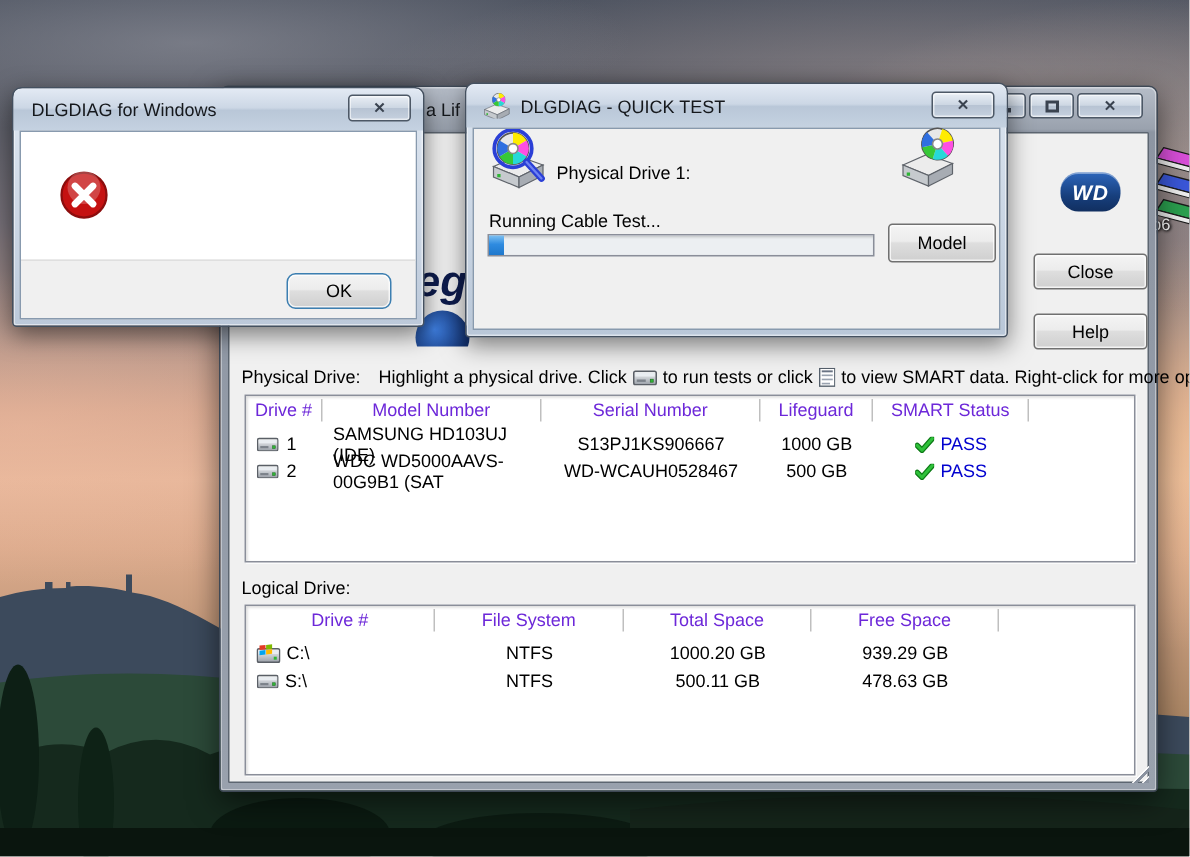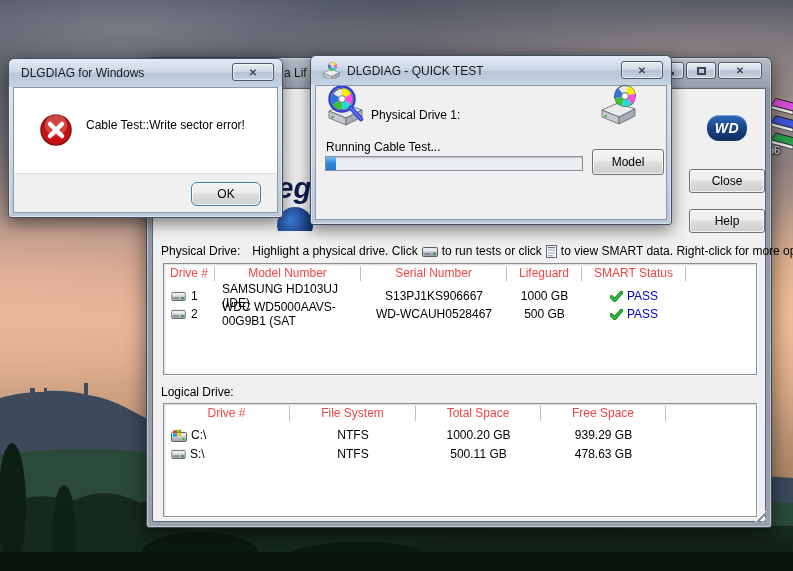--- a/index.html
+++ b/index.html
@@ -55,21 +55,21 @@
   .wd-logo { position:absolute; left:560px; top:57px; width:40px; height:26px; border-radius:12px;
     background:linear-gradient(#2d66bb,#173f7d 60%,#112f60); color:#fff; font-weight:bold; font-style:italic;
     font-size:14px; display:flex; align-items:center; justify-content:center; letter-spacing:.5px;
     box-shadow:inset 0 1px 0 rgba(255,255,255,.4); }
 
   .section-label { position:absolute; white-space:nowrap; display:flex; align-items:center; gap:4px; }
 
   .list-box { position:absolute; background:#fff; border:1px solid #8a8e99;
     box-shadow:inset 1px 1px 2px rgba(0,0,0,.15), 1px 1px 0 rgba(255,255,255,.7); }
   .thead { display:flex; height:19px; align-items:center; }
-  .th { color:#ef4444; text-align:center; height:15px; line-height:15px; border-right:1px solid #bfbfbf; }
+  .th { color:#6d28d9; text-align:center; height:15px; line-height:15px; border-right:1px solid #bfbfbf; }
   .th:last-child { border-right:none; }
   .trow { position:absolute; display:flex; height:18px; align-items:center; width:100%; }
   .cell { display:flex; align-items:center; }
   .c-center { justify-content:center; }
   .c-left { padding-left:7px; }
   .pass { color:#0202cf; margin-left:4px; }
 
   
   .p0{width:51px;} .p1{width:146px;} .p2{width:146px;} .p3{width:75px;} .p4{width:104px;} .p5{width:70px;}
   
@@ -374,21 +374,20 @@
       <div class="titlebar-text" style="left:12px; top:7px;">DLGDIAG for Windows</div>
       <div class="cap-btn dlg-close" style="top:4px;">
           <span>✕</span>
         </div>
     </div>
     <div class="dlg-client err-client" style="top:28px;">
       <div class="err-body">
         <svg class="err-icon" width="32" height="32" viewBox="0 0 32 32">
             <use href="#sym-error"></use>
           </svg>
-        <div class="err-msg">Cable Test::Write sector error!</div>
       </div>
       <div class="err-footer">
         <button class="btn btn-default err-ok">OK</button>
       </div>
     </div>
   </div>
 
 </div>
 
 </body></html>

